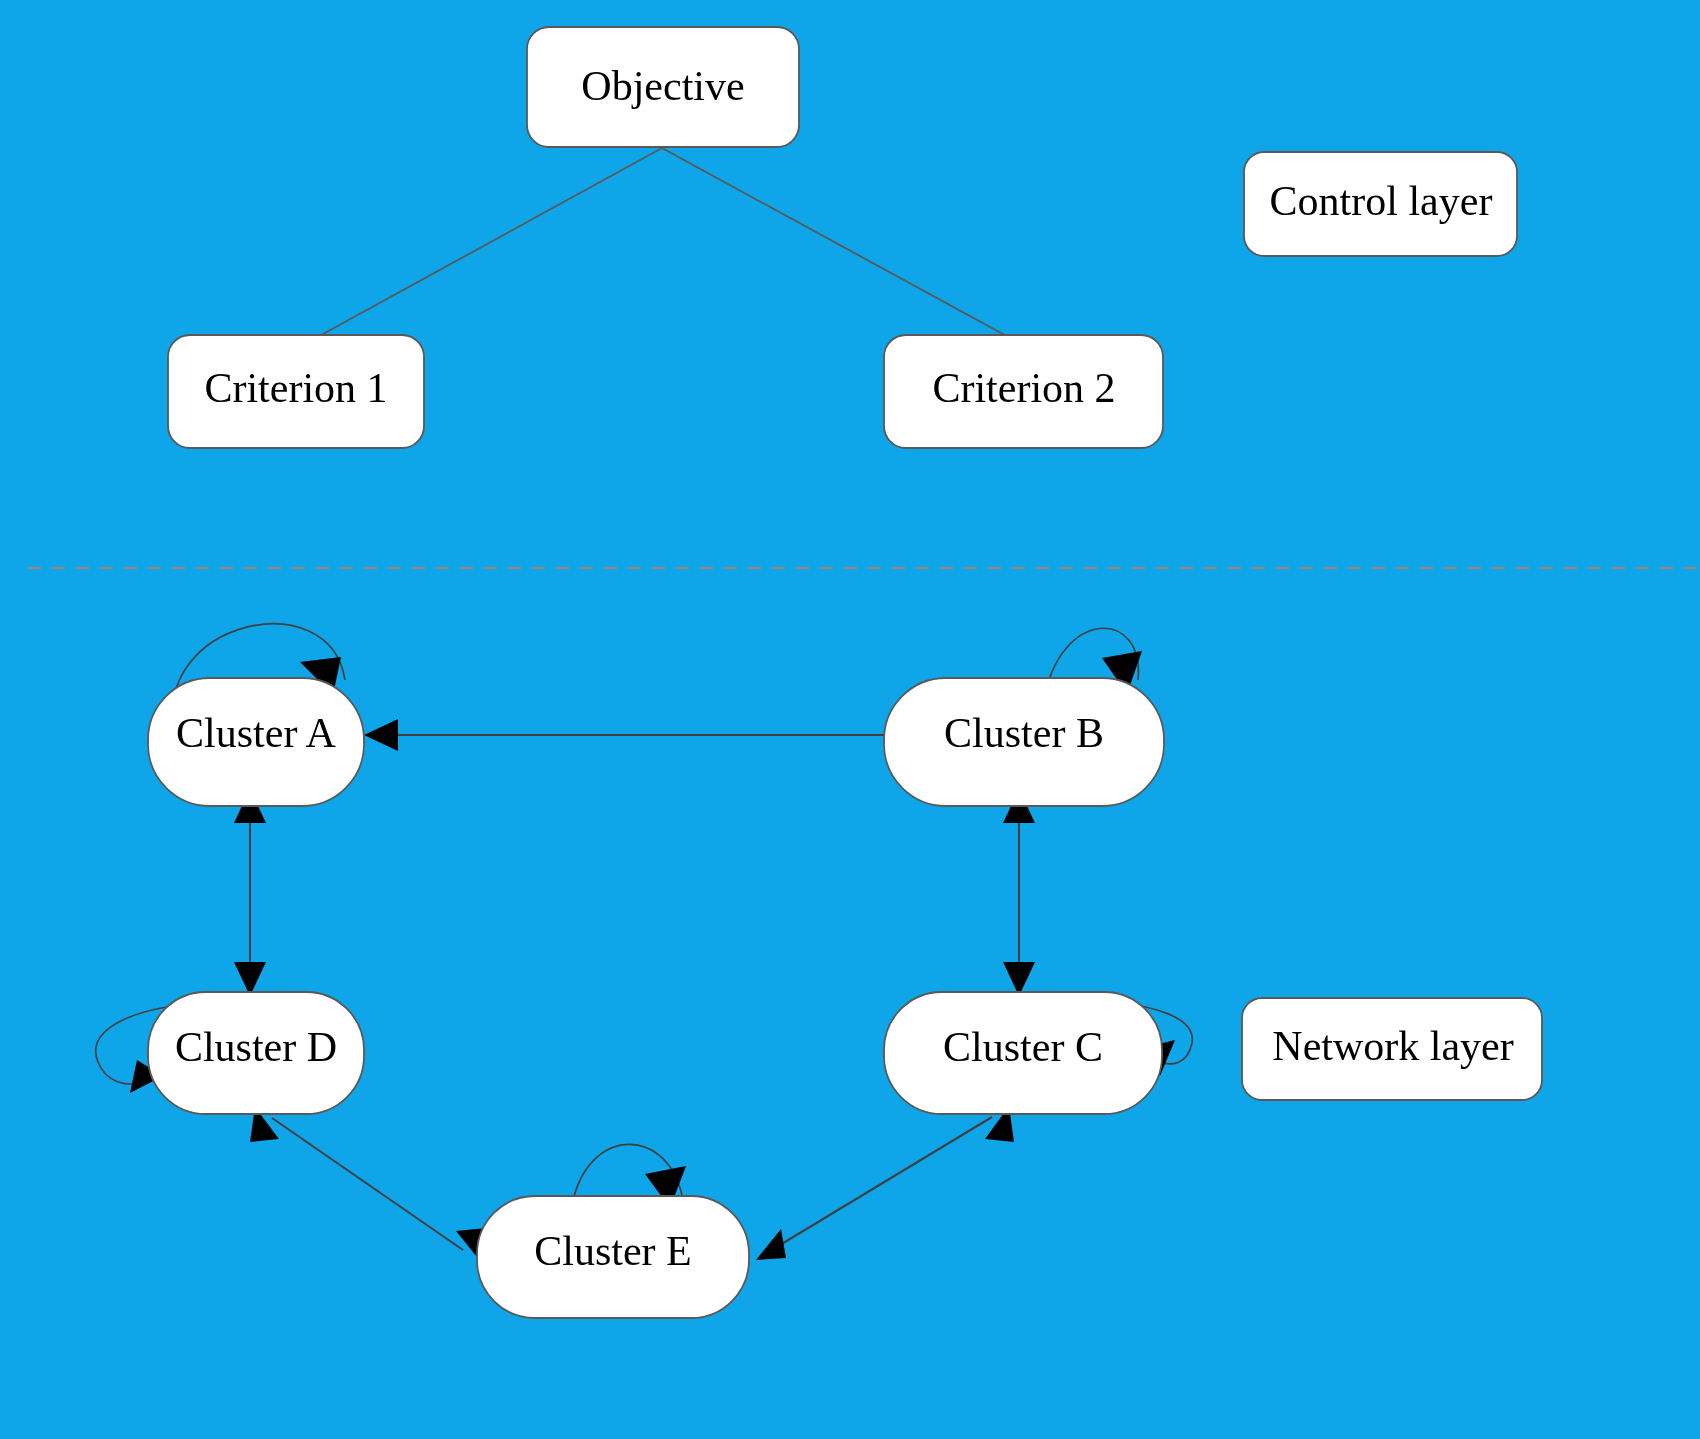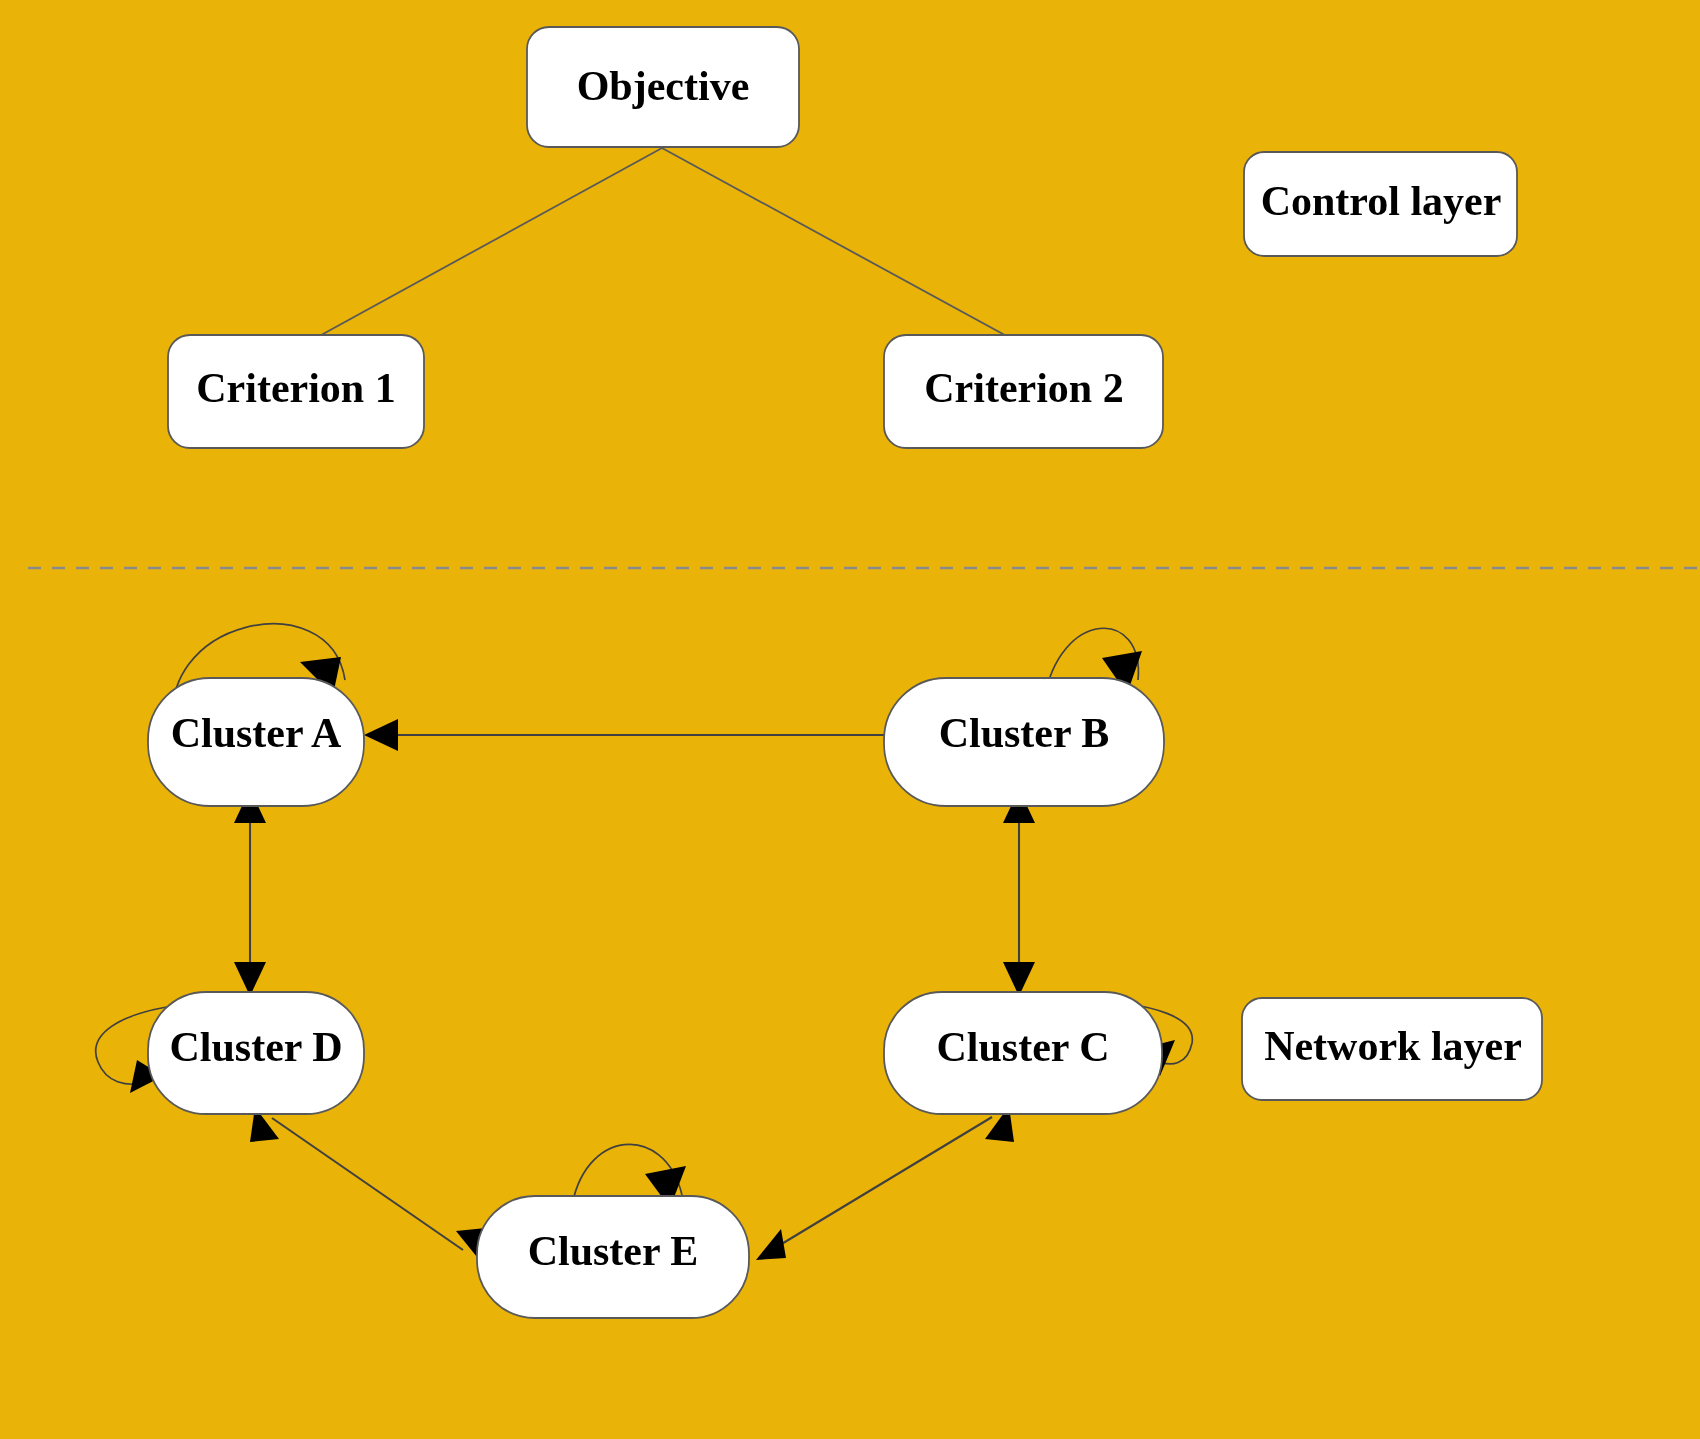--- a/index.html
+++ b/index.html
@@ -4,24 +4,23 @@
 <style>
   html, body {
     margin: 0;
     padding: 0;
     background: #ffffff;
   }
   #canvas {
     position: relative;
     width: 1700px;
     height: 1439px;
-    background: #eab308;
+    background: #0ea5e9;
     font-family: "Liberation Serif", "DejaVu Serif", serif;
     overflow: hidden;
-    font-weight: bold;
   }
   svg.diagram {
     position: absolute;
     top: 0;
     left: 0;
     width: 1700px;
     height: 1439px;
   }
   .node-shape {
     fill: #ffffff;

